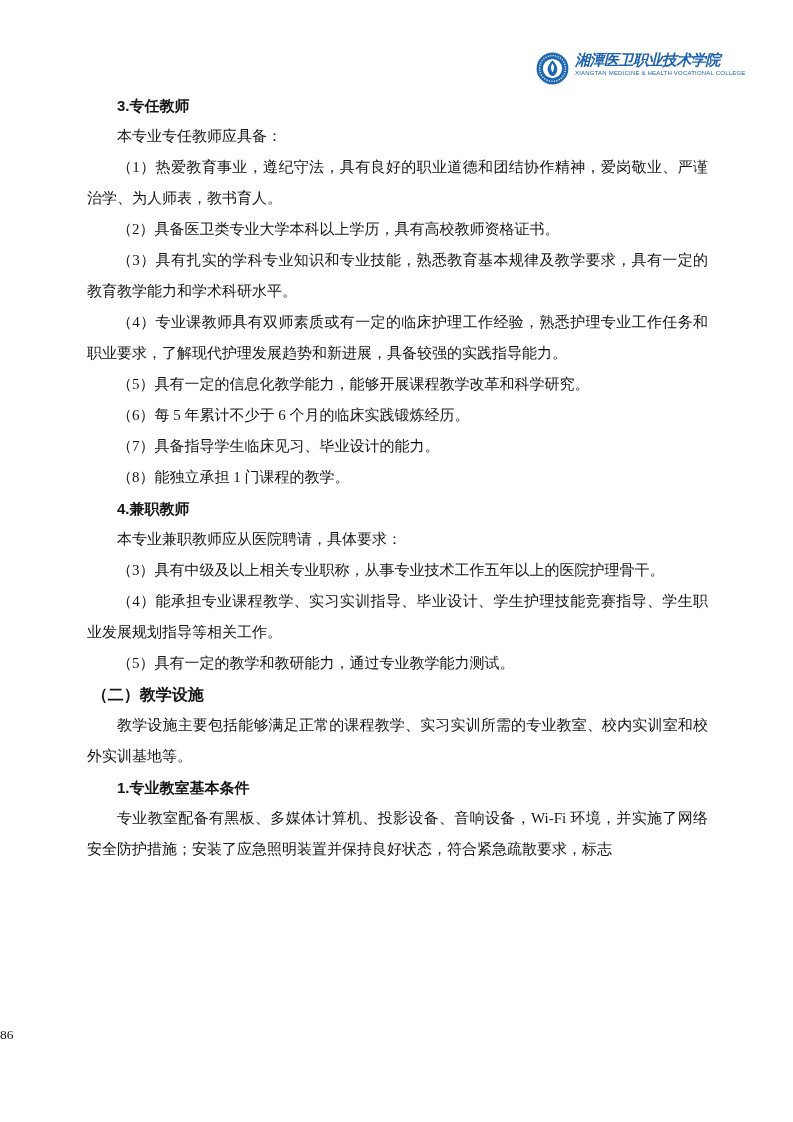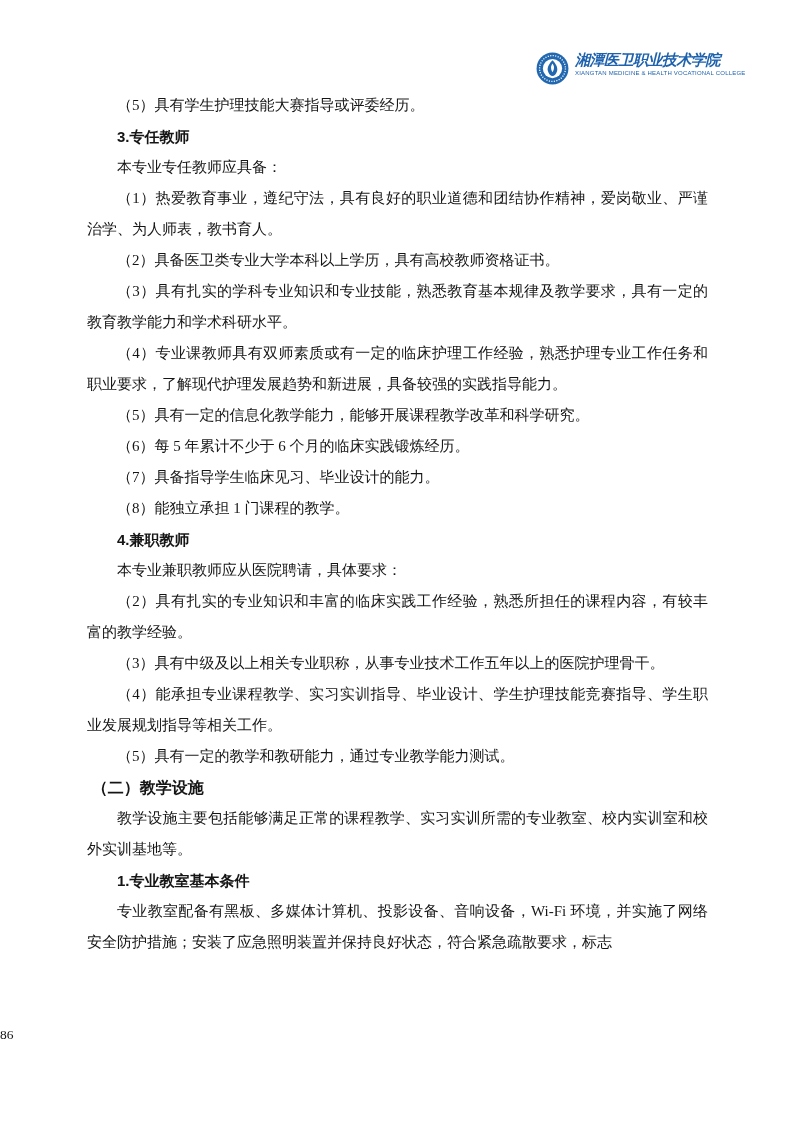--- a/index.html
+++ b/index.html
@@ -71,34 +71,32 @@
       <path d="M30 15 C24 21 20 28 21.5 34 C23 40.5 27 43.5 30 43.5 C33 43.5 37 40.5 38.5 34 C40 28 36 21 30 15 Z" fill="#2268b0"></path>
       <path d="M30 21 C26.8 25.5 26 30 30 37 C34 30 33.2 25.5 30 21 Z" fill="#ffffff"></path>
     </svg>
     <div class="logo-text">
       <div class="logo-zh">湘潭医卫职业技术学院</div>
       <div class="logo-en">XIANGTAN MEDICINE &amp; HEALTH VOCATIONAL COLLEGE</div>
     </div>
   </header>
 
   <main class="content">
-    <p class="b">（5）具有学生护理技能大赛指导或评委经历。</p>
     <p class="h">3.专任教师</p>
     <p class="b">本专业专任教师应具备：</p>
     <p class="b">（1）热爱教育事业，遵纪守法，具有良好的职业道德和团结协作精神，爱岗敬业、严谨治学、为人师表，教书育人。</p>
     <p class="b">（2）具备医卫类专业大学本科以上学历，具有高校教师资格证书。</p>
     <p class="b">（3）具有扎实的学科专业知识和专业技能，熟悉教育基本规律及教学要求，具有一定的教育教学能力和学术科研水平。</p>
     <p class="b">（4）专业课教师具有双师素质或有一定的临床护理工作经验，熟悉护理专业工作任务和职业要求，了解现代护理发展趋势和新进展，具备较强的实践指导能力。</p>
     <p class="b">（5）具有一定的信息化教学能力，能够开展课程教学改革和科学研究。</p>
     <p class="b">（6）每 5 年累计不少于 6 个月的临床实践锻炼经历。</p>
     <p class="b">（7）具备指导学生临床见习、毕业设计的能力。</p>
     <p class="b">（8）能独立承担 1 门课程的教学。</p>
     <p class="h">4.兼职教师</p>
     <p class="b">本专业兼职教师应从医院聘请，具体要求：</p>
-    <p class="b">（2）具有扎实的专业知识和丰富的临床实践工作经验，熟悉所担任的课程内容，有较丰富的教学经验。</p>
     <p class="b">（3）具有中级及以上相关专业职称，从事专业技术工作五年以上的医院护理骨干。</p>
     <p class="b">（4）能承担专业课程教学、实习实训指导、毕业设计、学生护理技能竞赛指导、学生职业发展规划指导等相关工作。</p>
     <p class="b">（5）具有一定的教学和教研能力，通过专业教学能力测试。</p>
     <p class="sec">（二）教学设施</p>
     <p class="b">教学设施主要包括能够满足正常的课程教学、实习实训所需的专业教室、校内实训室和校外实训基地等。</p>
     <p class="h">1.专业教室基本条件</p>
     <p class="b">专业教室配备有黑板、多媒体计算机、投影设备、音响设备，Wi-Fi 环境，并实施了网络安全防护措施；安装了应急照明装置并保持良好状态，符合紧急疏散要求，标志</p>
   </main>
 
   <footer class="footer">

